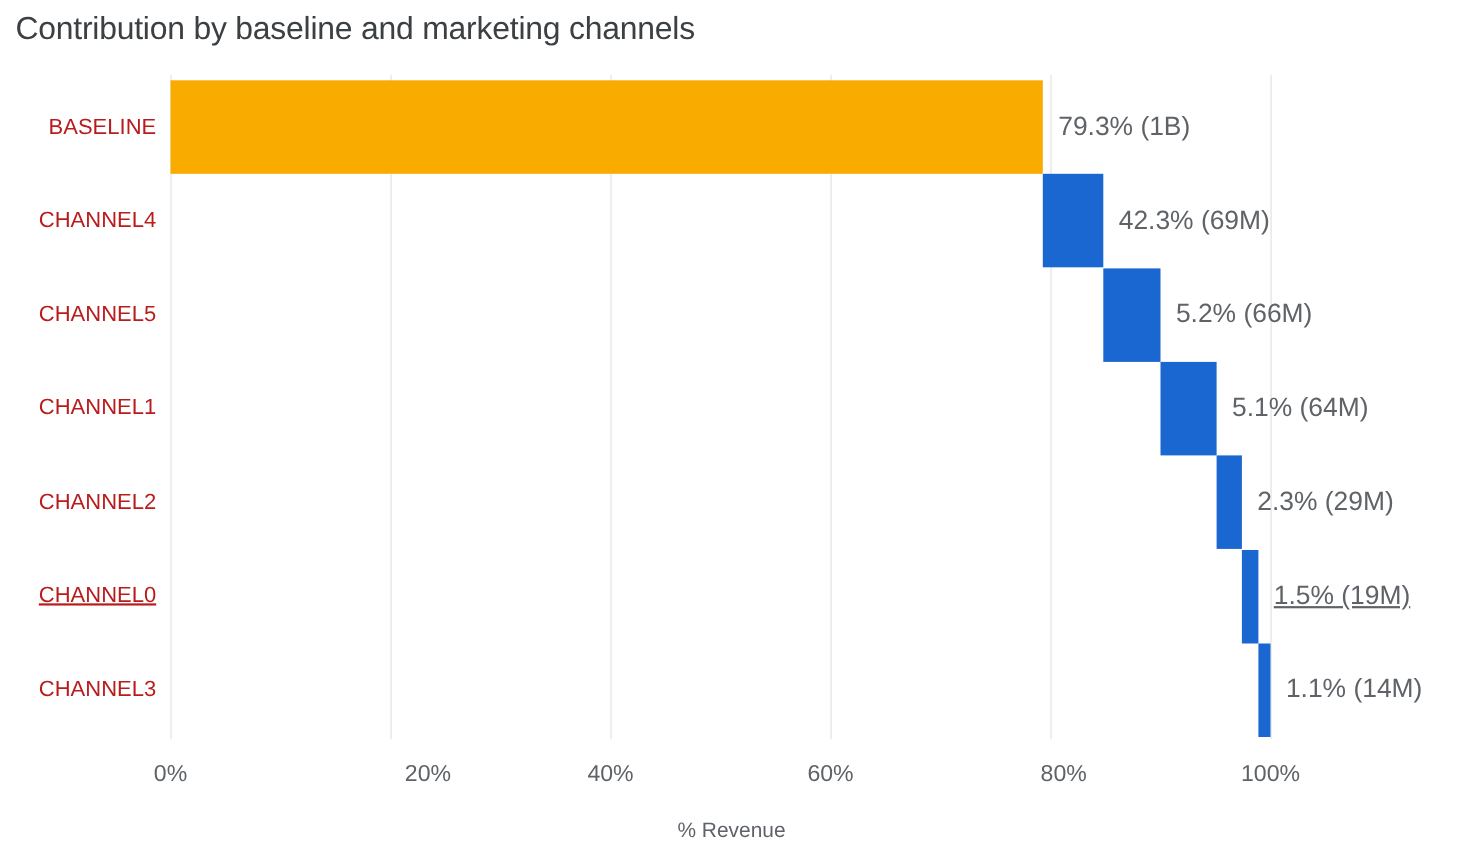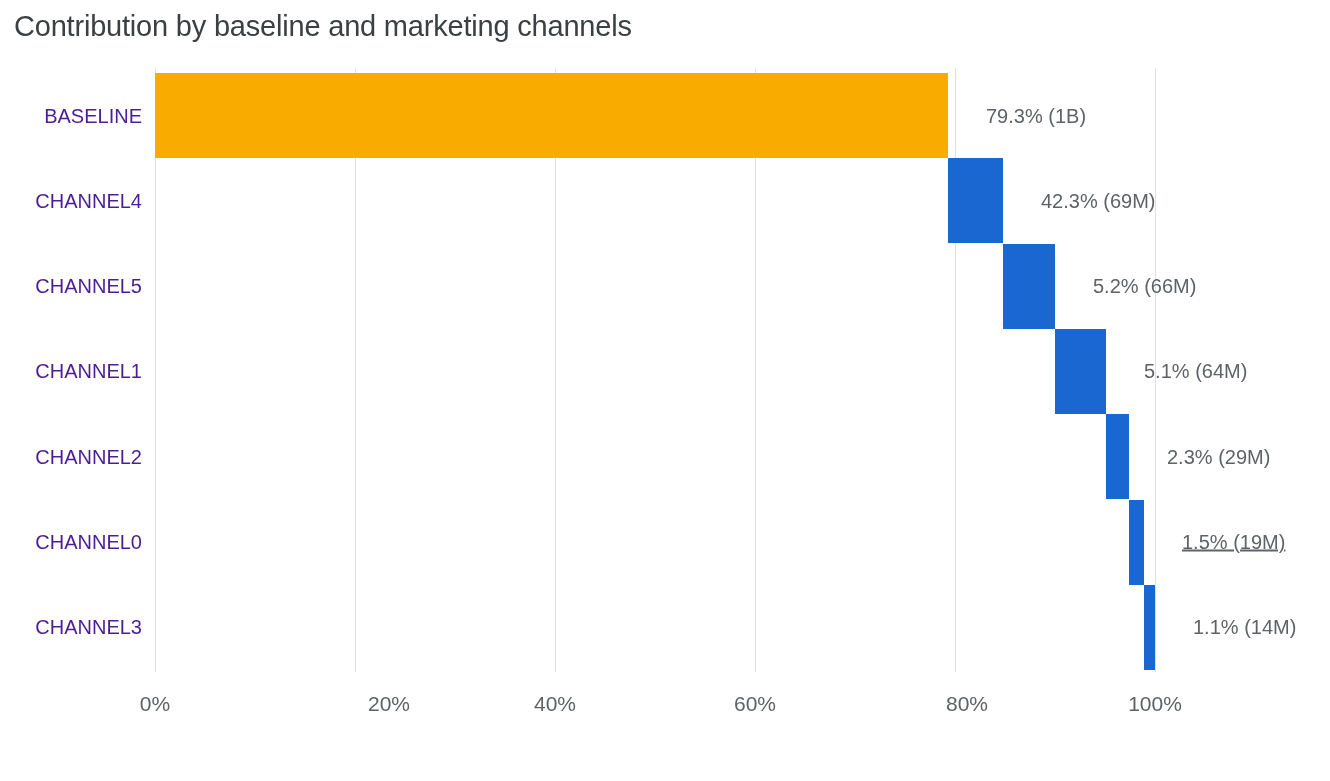--- a/index.html
+++ b/index.html
@@ -64,33 +64,32 @@
     position: absolute;
     border-radius: 0;
   }
   .bar.baseline { background: #f9ab00; }
   .bar.channel  { background: #1a67d2; }
 
   .row-label {
     position: absolute;
     right: 1188px;     
     font-size: 20px;
-    color: #4c1d95;
+    color: #b91c1c;
     white-space: nowrap;
     text-align: center;
     transform: translateY(-50%);
   }
 
   .value-label {
     position: absolute;
-    font-size: 20px;
+    font-size: 24px;
     color: #5f6368;
     white-space: nowrap;
     transform: translateY(-50%);
-    margin-left: 24px;
   }
 
   .xtick {
     position: absolute;
     top: 692px;
     font-size: 21px;
     color: #5f6368;
     white-space: nowrap;
     transform: translateX(-50%);
   }
@@ -131,35 +130,36 @@
         <div class="bar channel" style="left: 989px; top: 516.8px; width: 11px; height: 85px;"></div>
       </div>
   </div>
 
   <div id="y-axis-labels">
       <div class="row-label" style="top: 115.5px;">BASELINE</div>
       <div class="row-label" style="top: 200.8px; margin-left: 28px;">CHANNEL4</div>
       <div class="row-label" style="top: 286.1px;">CHANNEL5</div>
       <div class="row-label" style="top: 371.4px;">CHANNEL1</div>
       <div class="row-label" style="top: 456.7px; margin-left: 38px;">CHANNEL2</div>
-      <div class="row-label" style="top: 542px;">CHANNEL0</div>
+      <div class="row-label" style="top: 542px; text-decoration: underline;">CHANNEL0</div>
       <div class="row-label" style="top: 627.3px;">CHANNEL3</div>
     </div>
   <div id="value-labels">
       <div class="value-label" style="left: 962px; top: 115.5px;">79.3% (1B)</div>
       <div class="value-label" style="left: 1017px; top: 200.8px;">42.3% (69M)</div>
       <div class="value-label" style="left: 1069px; top: 286.1px;">5.2% (66M)</div>
       <div class="value-label" style="left: 1120px; top: 371.4px;">5.1% (64M)</div>
       <div class="value-label" style="left: 1143px; top: 456.7px;">2.3% (29M)</div>
       <div class="value-label" style="left: 1158px; top: 542px; text-decoration: underline;">1.5% (19M)</div>
       <div class="value-label" style="left: 1169px; top: 627.3px;">1.1% (14M)</div>
     </div>
   <div id="x-axis-ticks">
       <div class="xtick" style="left: 155px;">0%</div>
       <div class="xtick" style="left: 355px; margin-left: 34px;">20%</div>
       <div class="xtick" style="left: 555px;">40%</div>
       <div class="xtick" style="left: 755px;">60%</div>
       <div class="xtick" style="left: 955px; margin-left: 12px;">80%</div>
       <div class="xtick" style="left: 1155px;">100%</div>
     </div>
 
+  <div id="x-axis-title">% Revenue</div>
 
 </div>
 
 </body></html>

